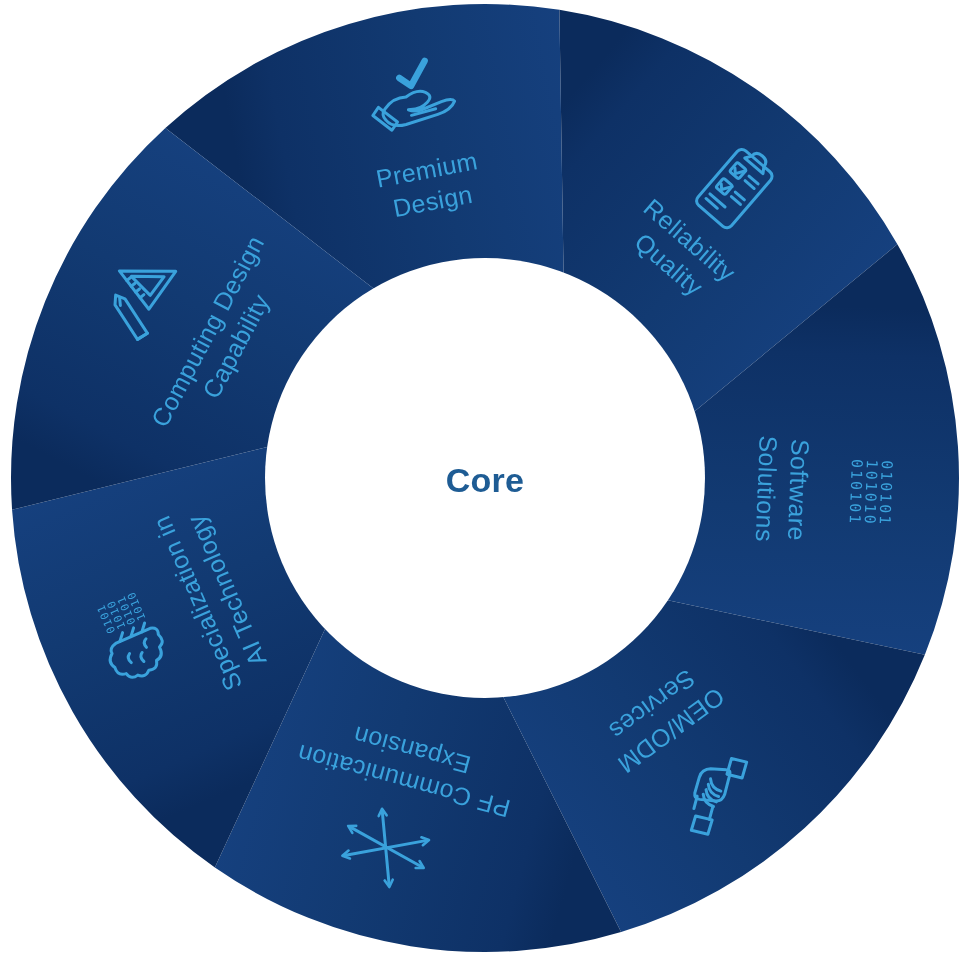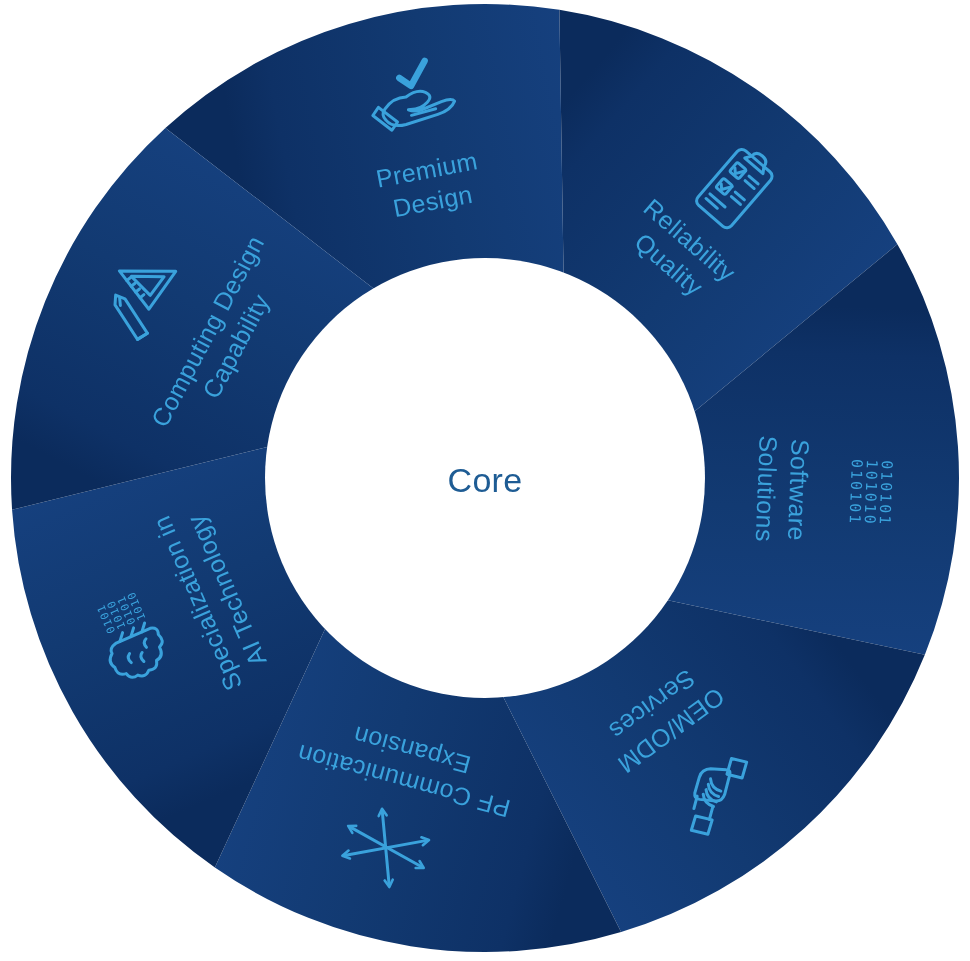--- a/index.html
+++ b/index.html
@@ -16,21 +16,21 @@
   .ic{stroke:var(--accent,#3AA2DC);fill:none;stroke-width:3;stroke-linecap:round;stroke-linejoin:round;}
   .ic.thick{stroke-width:6.5;}
   .bin{fill:var(--accent,#3AA2DC);font-family:"DejaVu Sans Mono",monospace;text-anchor:middle;}
   .bin.big{font-size:15px;letter-spacing:2px;}
   .bin.small{font-size:11px;letter-spacing:1px;}
   .center-label{
     position:absolute;left:485px;top:480px;
     transform:translate(-50%,-50%);
     text-align:right;
     color:var(--center-color,#1E5C94);
-    font-weight:normal;
+    font-weight:bold;
     font-size:34px;
     line-height:1.2;
     letter-spacing:.3px;
     white-space:nowrap;
   }
 </style>
 </head>
 <body style="background: rgb(255, 255, 255);">
 
 <div class="stage">

